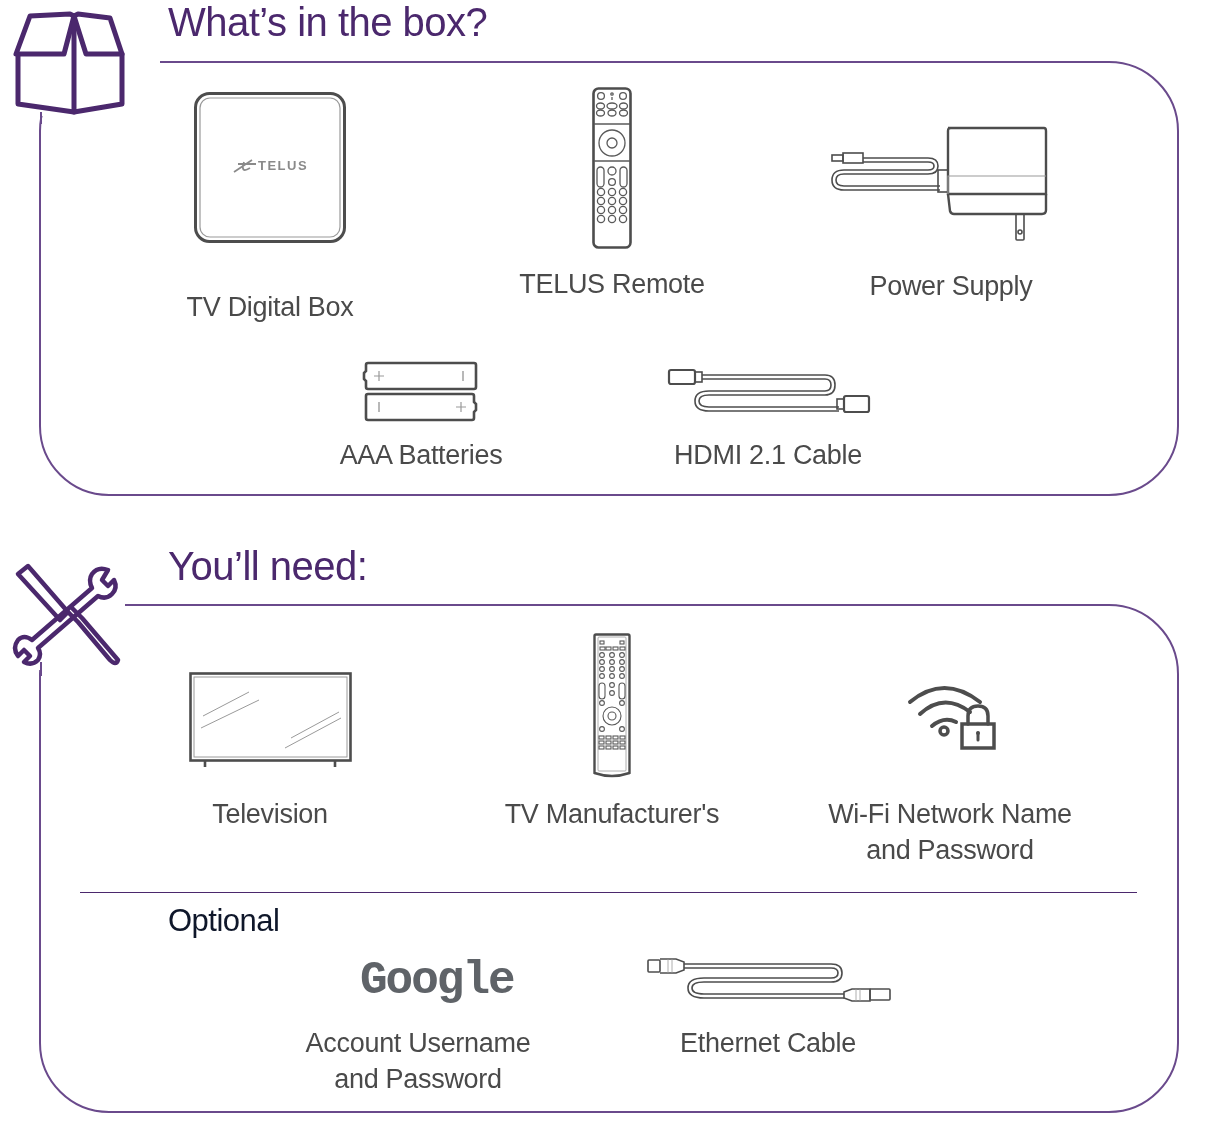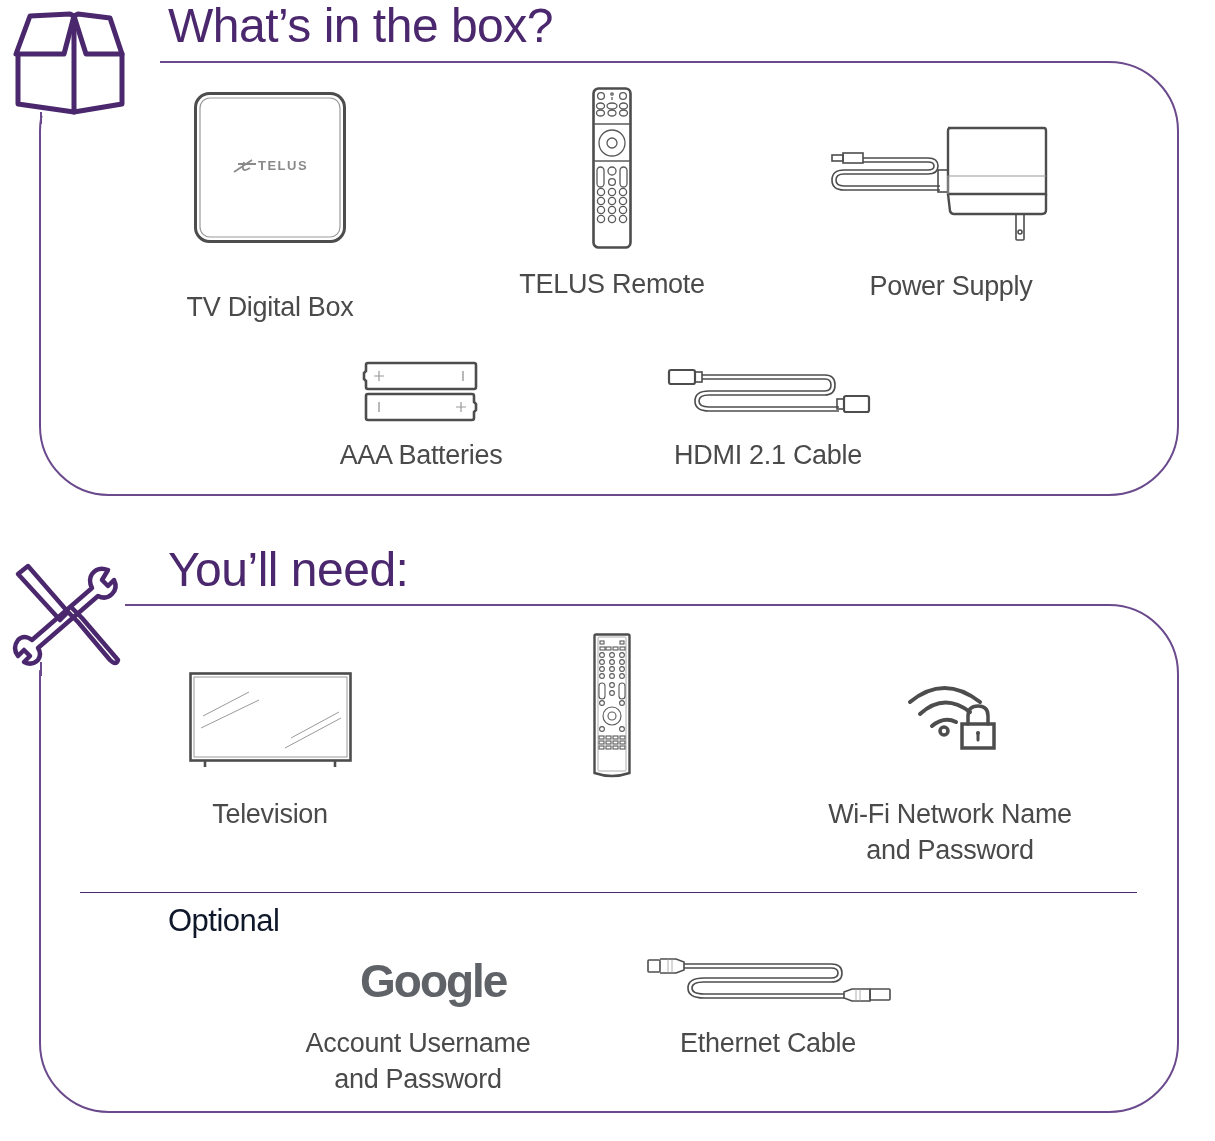--- a/index.html
+++ b/index.html
@@ -1,28 +1,28 @@
 <!DOCTYPE html>
 <html><head>
 <meta charset="utf-8">
 <style>
   html, body { margin:0; padding:0; background:#ffffff; }
   body { width:1215px; height:1141px; position:relative; overflow:hidden;
          font-family:"Liberation Sans", sans-serif; }
   .abs { position:absolute; }
-  .heading { position:absolute; color:#4b286d; font-size:48px; font-weight:400;
+  .heading { position:absolute; color:#4b286d; font-size:40px; font-weight:400;
              letter-spacing:-0.5px; line-height:1; white-space:nowrap; }
   .panel { position:absolute; border:2px solid #6a4a8c; background:transparent; box-sizing:border-box; }
   .label { position:absolute; color:#4a4a4a; font-size:27px; line-height:36px; text-align:center;
            white-space:nowrap; letter-spacing:-0.3px; transform:translateX(-50%); }
   .optional { position:absolute; color:#0f172a; font-size:31px; letter-spacing:-0.5px; white-space:nowrap; }
   .divider { position:absolute; height:1px; background:#4b286d; }
   svg { display:block; overflow:visible; }
   .google { position:absolute; font-size:46px; font-weight:700; color:#5f6368; letter-spacing:-2px;
-            font-family:Liberation Sans, sans-serif; line-height:1; }
+            font-family:Liberation Mono, monospace; line-height:1; }
 </style>
 </head>
 <body>
 
 <div>
   <div class="panel" style="left:39px; top:61px; width:1140px; height:435px; border-radius:70px; border-width:2px;"></div>
 
   <div class="abs" style="left:0; top:0; width:160px; height:116px; background:#fff;"></div>
 
   <div class="abs" style="left:6px; top:10px;">
@@ -192,20 +192,21 @@
         <rect x="13" y="108" width="5" height="3"></rect>
         <rect x="20" y="108" width="5" height="3"></rect>
         <rect x="27" y="108" width="5" height="3"></rect>
       <rect x="6" y="113" width="5" height="3"></rect>
         <rect x="13" y="113" width="5" height="3"></rect>
         <rect x="20" y="113" width="5" height="3"></rect>
         <rect x="27" y="113" width="5" height="3"></rect>
     </svg>
   </div>
   <div class="label" style="left:612px; top:796px;">
+    <div>TV Manufacturer's</div>
   </div>
 
   <div class="abs" style="left:906px; top:682px;">
     <svg width="90" height="70" viewBox="0 0 90 70" fill="none" stroke="#4d4d4d" stroke-width="4" stroke-linecap="round">
       <path d="M4 20 Q38 -8 74 20"></path>
       <path d="M14 32 Q38 10 64 30"></path>
       <path d="M26 44 Q38 34 50 40"></path>
       <circle cx="38" cy="49" r="4" stroke-width="3.5"></circle>
       <rect x="56" y="42" width="32" height="24" stroke-width="3.5" stroke-linecap="butt"></rect>
       <path d="M62 42 V34 Q62 24 72 24 Q82 24 82 34 V42" stroke-width="3.5"></path>

